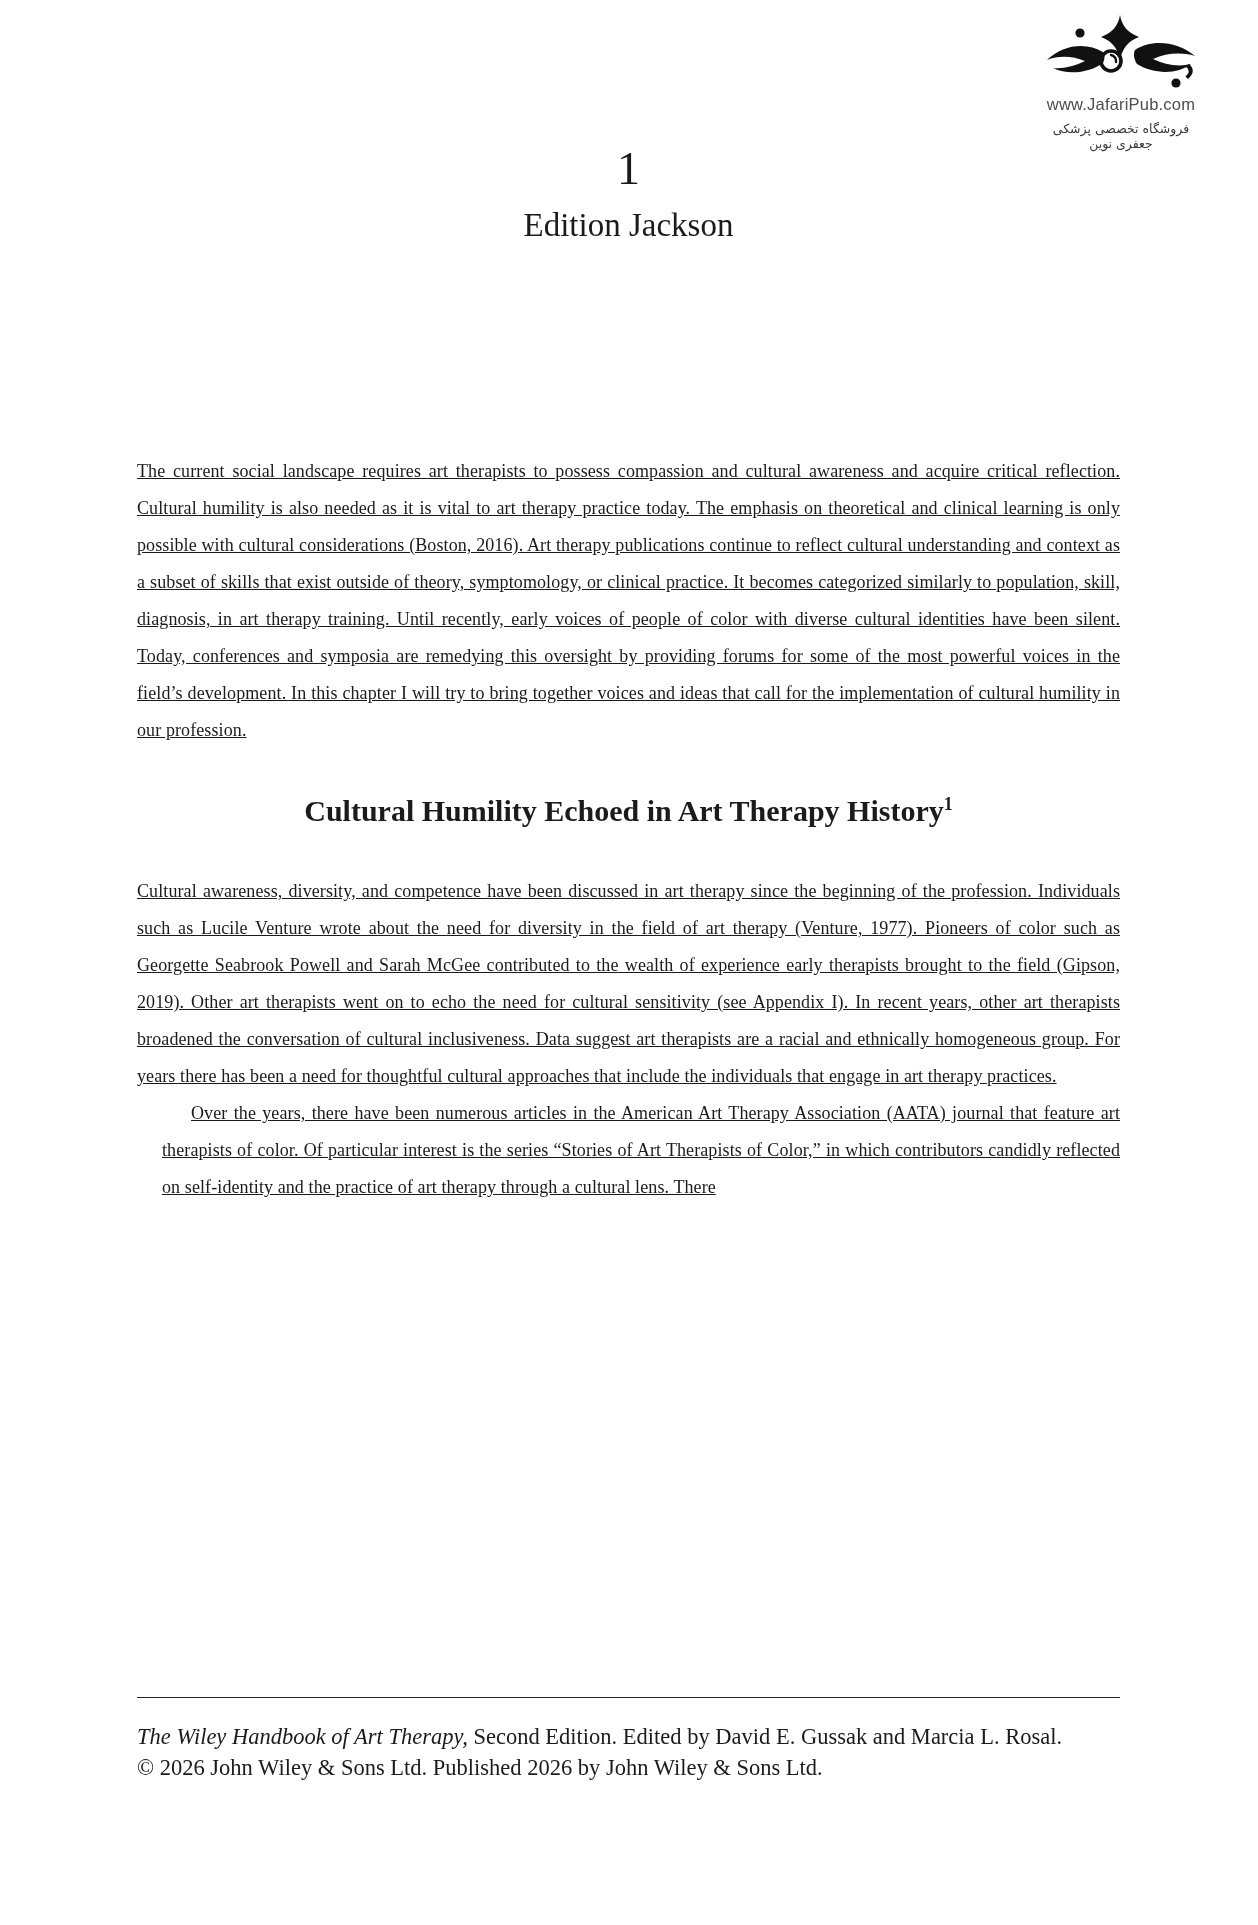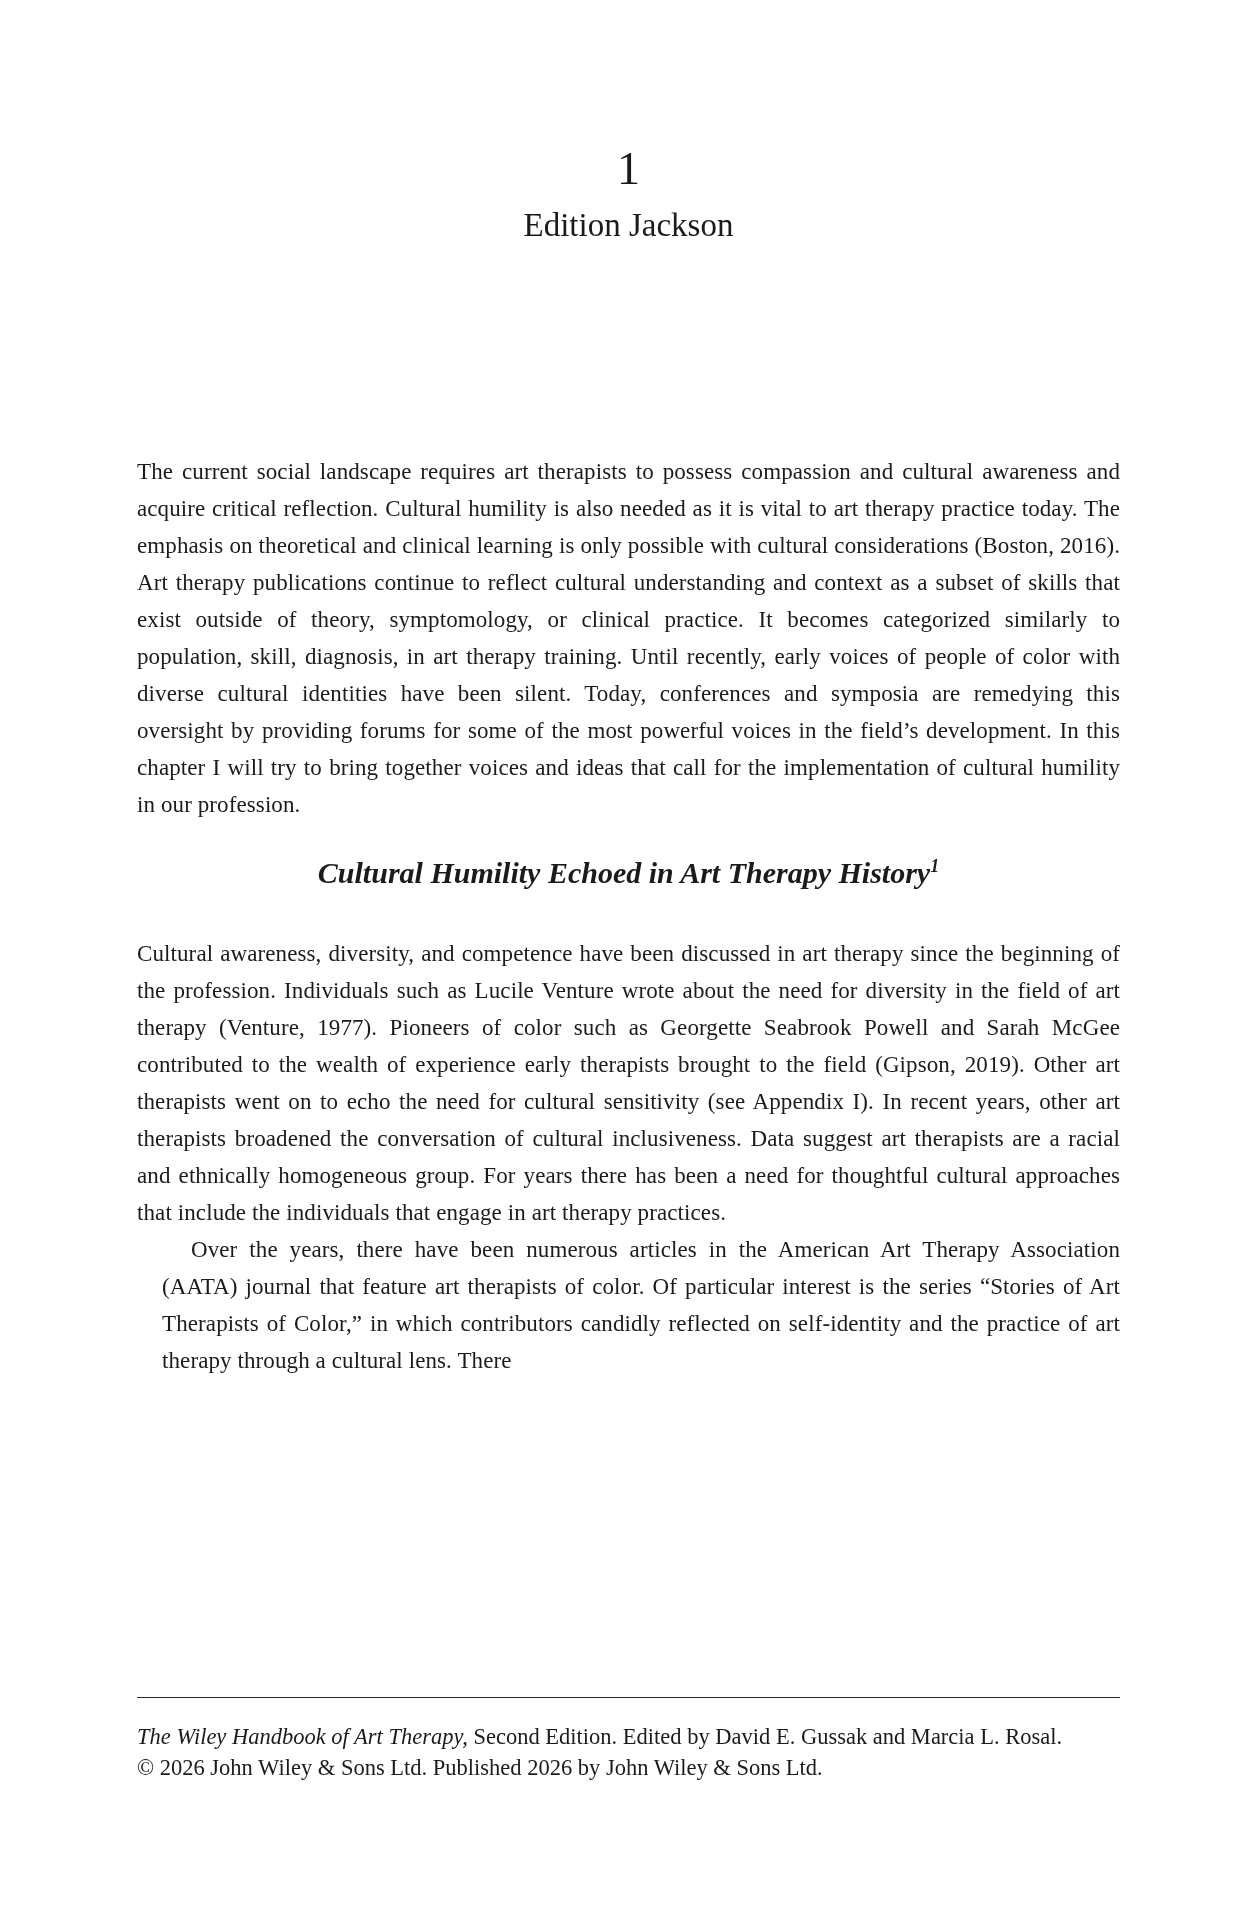--- a/index.html
+++ b/index.html
@@ -35,46 +35,70 @@
     font-size:46px; line-height:55px;
   }
   .chapter-title {
     margin:13px 0 0; text-align:center;
     font-size:55px; line-height:65px; font-weight:normal;
   }
   .author {
     text-align:center; font-size:33px; line-height:40px; margin-top:9px;
   }
   .para {
-    font-size:23px; line-height:37px;
+    font-size:18px; line-height:37px;
     text-align:justify; margin:0;
     letter-spacing:0.1px;
+    text-decoration:underline;
   }
   .para.intro { margin-top:208px; }
   .section-heading {
     text-align:center; font-size:30px; line-height:36px;
-    font-weight:bold; margin:32px 0 0; padding:0;font-style:italic;
+    font-weight:bold; margin:44px 0 0; padding:0;
   }
   .section-heading sup { font-size:18px; line-height:0; }
   .para.body-first { margin-top:44px; }
   .para.indented { text-indent:29px;margin-left:25px; }
   
   .footer {
     position:absolute; left:137px; right:138px; top:1697px;
     border-top:1.5px solid #262626;
     padding-top:23px;
     font-size:22.5px; line-height:31px;
   }
   .footer .italic { font-style:italic; }
 </style>
 </head>
 <body>
 
 <div class="page">
 
+  <div class="logo-block">
+    <svg class="logo-mark" width="152" height="80" viewBox="0 0 152 80" aria-hidden="true">
+      <g fill="#111111">
+
+        <path d="M75,1 Q77.5,17 94,23 Q77.5,29 75,47 Q72.5,29 56,23 Q72.5,17 75,1 Z"></path>
+
+        <circle cx="35" cy="19" r="4.6"></circle>
+
+        <circle cx="131" cy="69" r="4.6"></circle>
+
+        <path d="M58,38 C42,28 18,30 2,46 C14,41 28,42 40,47 C30,52 18,55 8,54 C24,62 46,58 58,49 C60,45 60,41 58,38 Z"></path>
+
+        <path d="M90,36 C106,25 132,27 150,42 C136,38 122,39 108,45 C120,51 134,53 146,50 C132,61 108,60 92,50 C89,45 88,40 90,36 Z"></path>
+
+        <path d="M144,50 q8,7 -1,15 l-2.5,-2.5 q6,-5 0.5,-10 Z"></path>
+      </g>
+
+      <circle cx="66" cy="47" r="10" fill="none" stroke="#111111" stroke-width="3.6"></circle>
+      <path d="M66,41 a6,6 0 0 1 5,7" fill="none" stroke="#111111" stroke-width="2.4" stroke-linecap="round"></path>
+    </svg>
+    <div class="logo-web">www.JafariPub.com</div>
+    <div class="logo-fa">فروشگاه تخصصی پزشکی جعفری نوین</div>
+  </div>
 
   <div class="content">
     <div class="chapter-number">1</div>
 
 
     <div class="author">Edition Jackson</div>
 
     <p class="para intro">The current social landscape requires art therapists to possess compassion and cultural awareness and acquire critical reflection. Cultural humility is also needed as it is vital to art therapy practice today. The emphasis on theoretical and clinical learning is only possible with cultural considerations (Boston, 2016). Art therapy publications continue to reflect cultural understanding and context as a subset of skills that exist outside of theory, symptomology, or clinical practice. It becomes categorized similarly to population, skill, diagnosis, in art therapy training. Until recently, early voices of people of color with diverse cultural identities have been silent. Today, conferences and symposia are remedying this oversight by providing forums for some of the most powerful voices in the field’s development. In this chapter I will try to bring together voices and ideas that call for the implementation of cultural humility in our profession.</p>
 
     <h2 class="section-heading">

